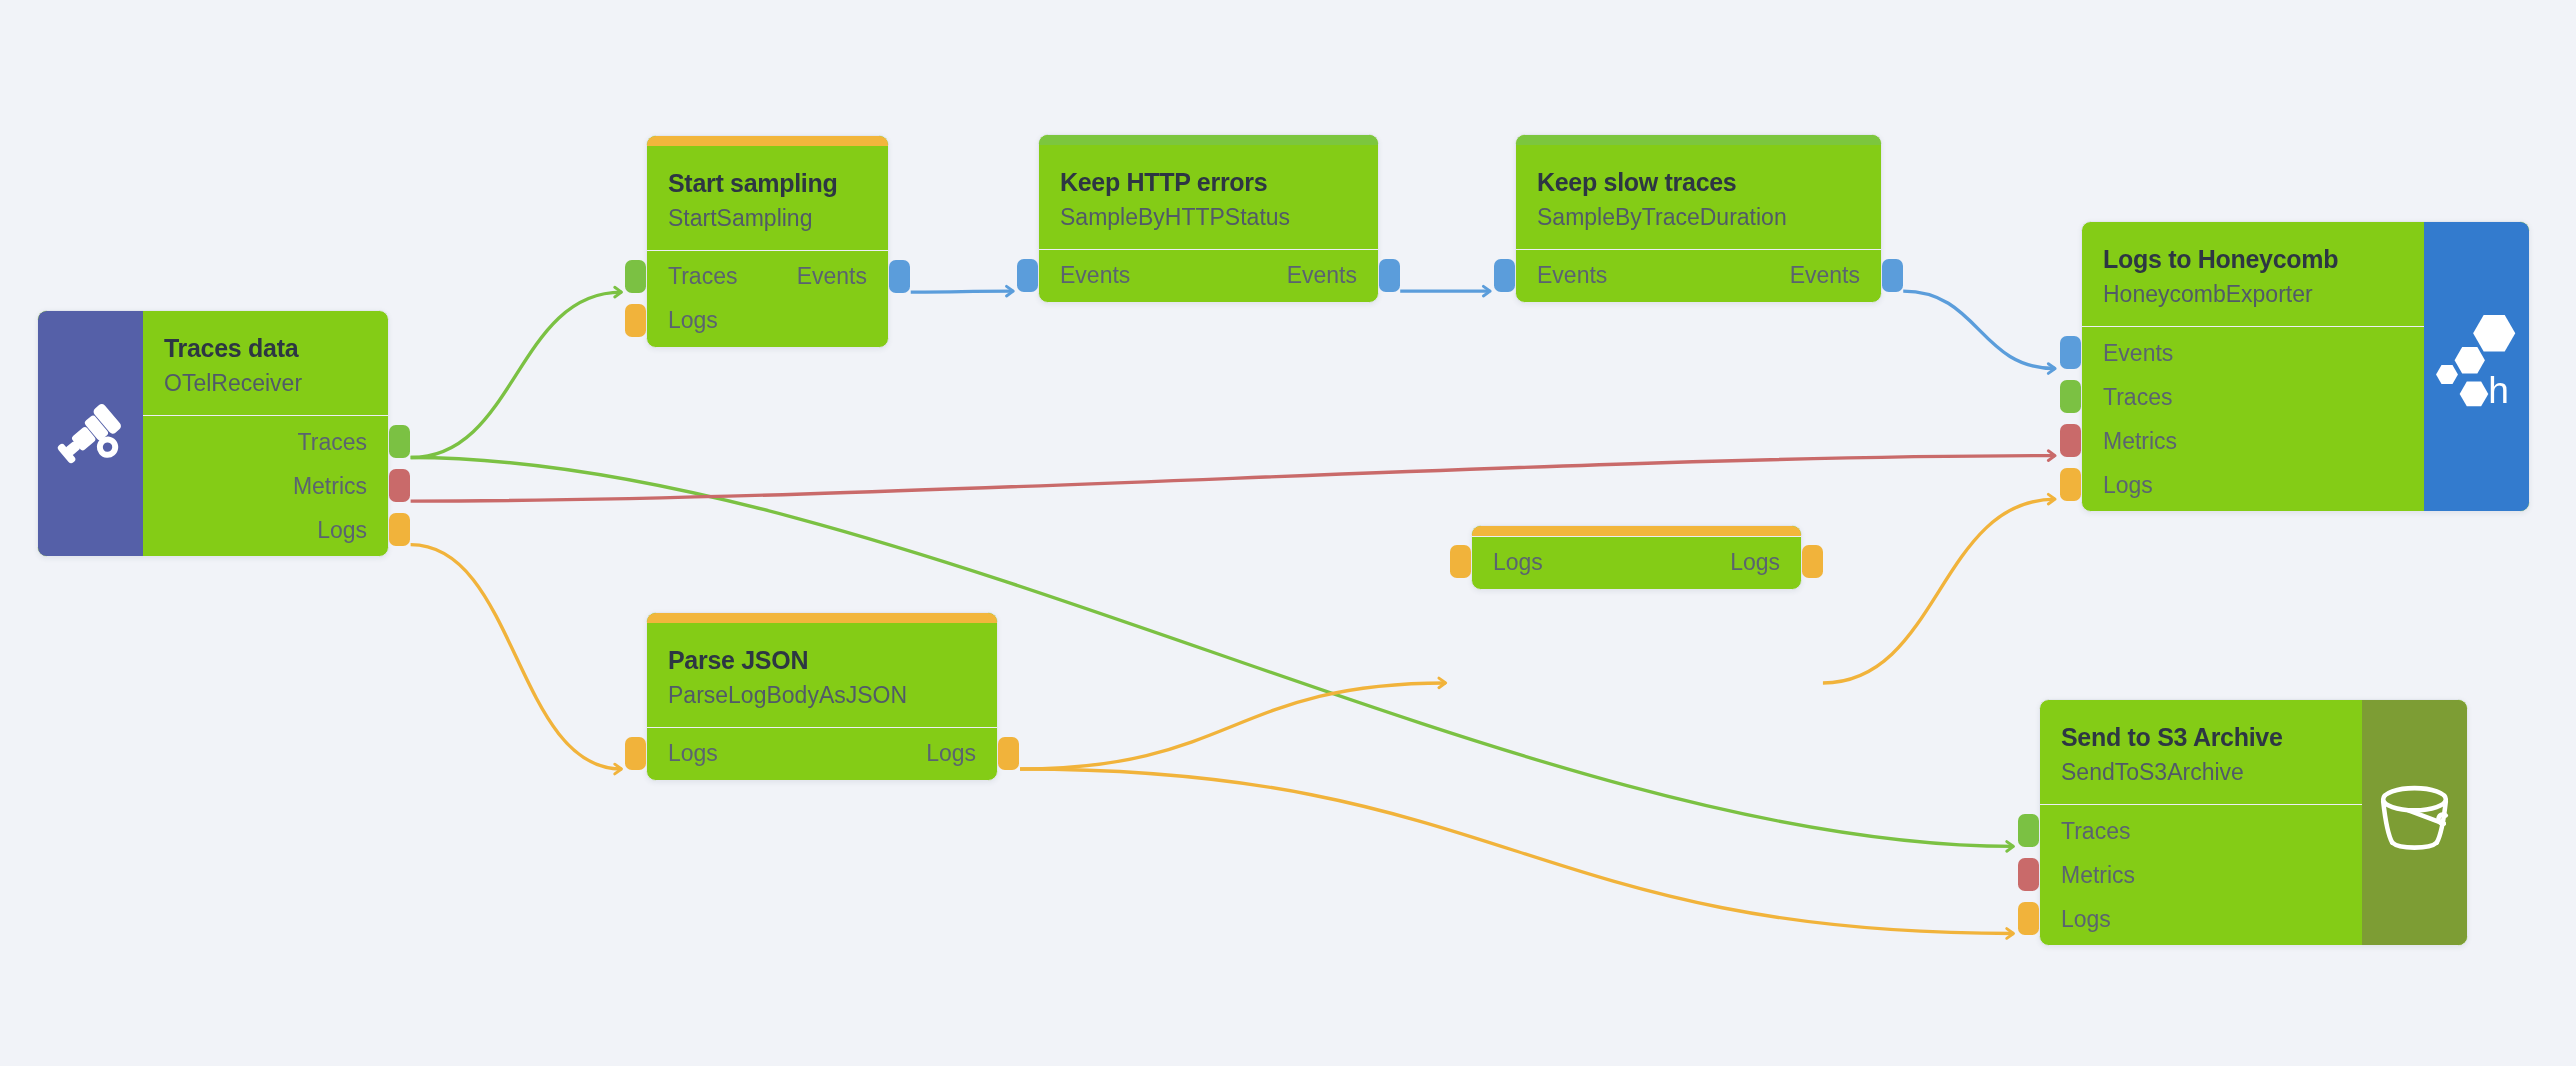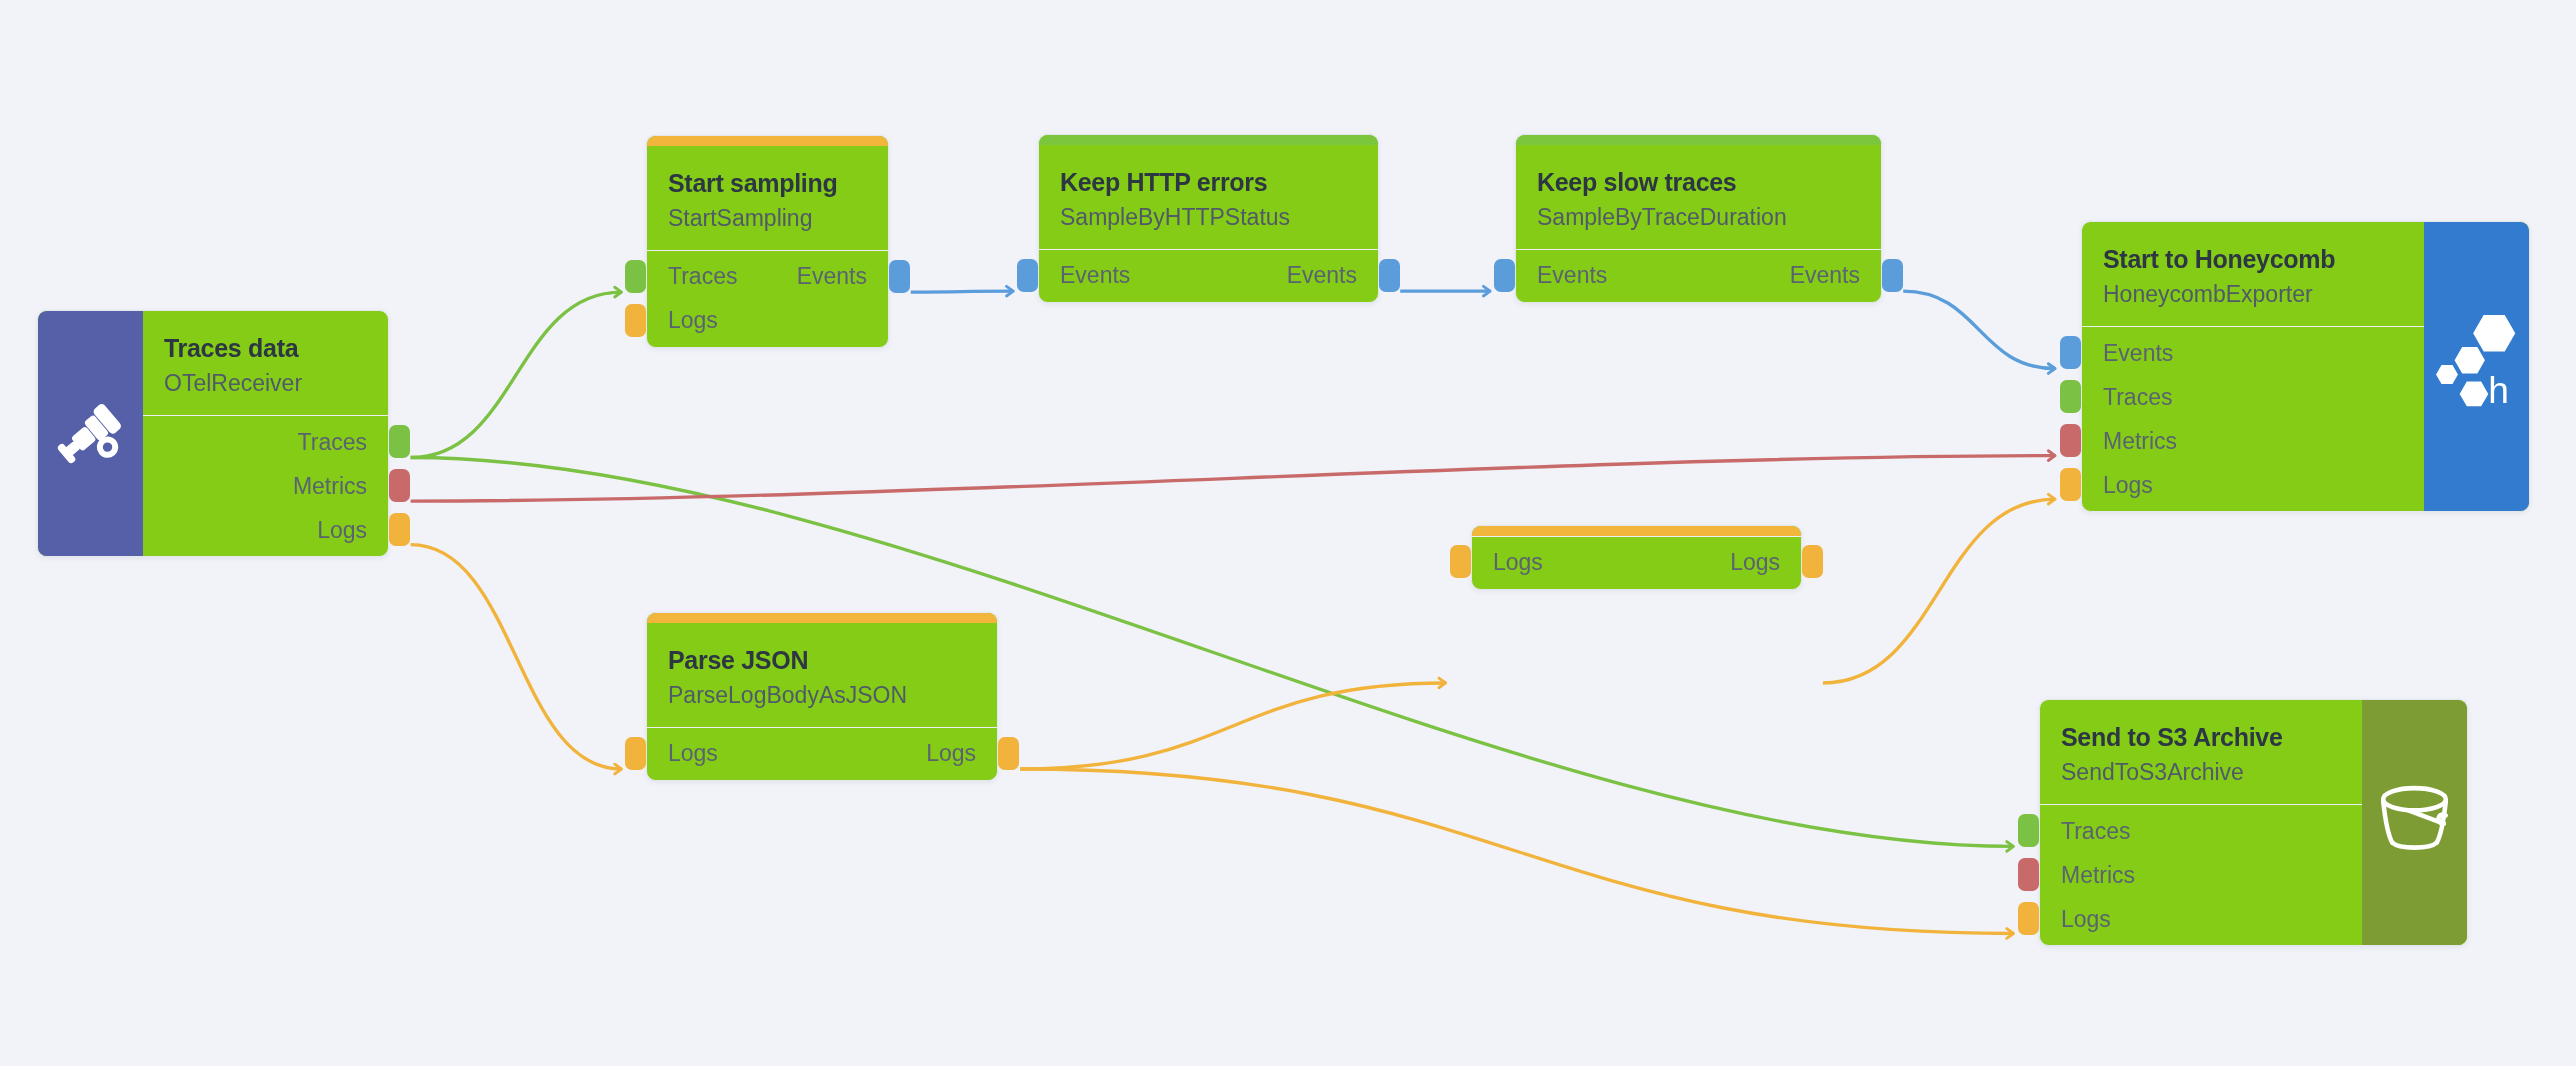--- a/index.html
+++ b/index.html
@@ -168,21 +168,21 @@
             <span class="port-label">Events</span>
           </div>
         </div>
     </div>
   </div>
     <div class="node" style="left: 2081px; top: 221px; width: 447px;">
 
     <div class="node-body">
 
       <div class="node-header">
-        <div class="node-title">Start to Honeycomb</div>
+        <div class="node-title">Logs to Honeycomb</div>
         <div class="node-subtitle">HoneycombExporter</div>
       </div>
       <div class="node-ports">
           <div class="port-row">
             <span class="port in" id="port|send-to-honeycomb|in|Events" style="background: var(--events);"></span>
             <span class="port-label">Events</span>
             <span class="port-label"></span>
           </div>
           <div class="port-row">
             <span class="port in" id="port|send-to-honeycomb|in|Traces" style="background: var(--traces);"></span>

